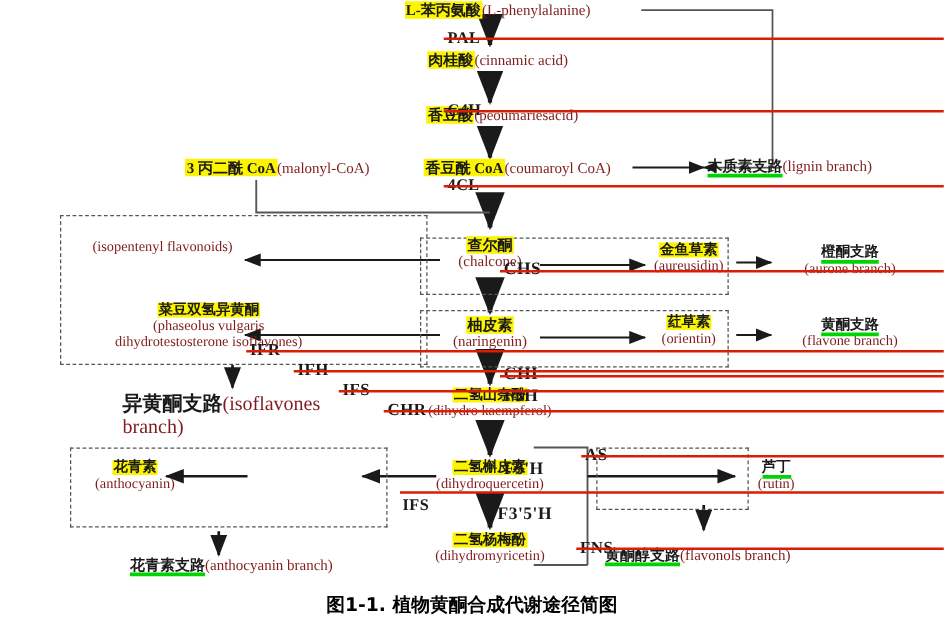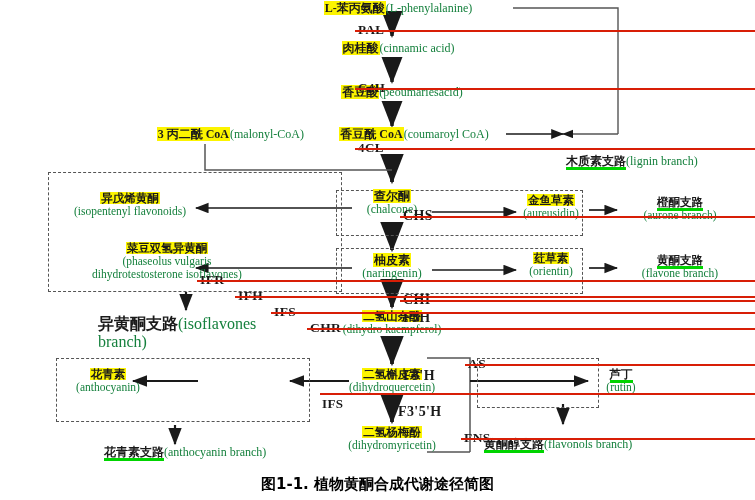--- a/index.html
+++ b/index.html
@@ -5,21 +5,21 @@
   html,body{margin:0;padding:0;}
   body{
     width:755px;height:500px;background:#ffffff;position:relative;
     font-family:"Liberation Serif", serif;
     color:#1a1a1a;overflow:hidden;
   }
   #diagram{position:absolute;left:0;top:0;width:755px;height:500px;}
   .node{position:absolute;text-align:center;line-height:1.12;}
   .cn{font-family:Liberation Serif, serif;font-weight:600;}
   .hl{background:#fcf400;padding:0 1px;}
-  .en{font-family:"Liberation Serif", serif;color:#15803d;}
+  .en{font-family:"Liberation Serif", serif;color:#7f1d1d;}
   .enz{position:absolute;font-family:"Liberation Serif", serif;font-weight:bold;
        letter-spacing:.4px;white-space:nowrap;}
   .strike{position:relative;}
   .strike:after{content:"";position:absolute;left:-3px;right:-3px;top:52%;
     height:1.6px;background:#d81e06;}
   .overline{position:relative;}
   .overline:after{content:"";position:absolute;left:-2px;right:-2px;top:-3px;
     height:1.6px;background:#d81e06;}
   .greenu{position:relative;display:inline-block;}
   .greenu:after{content:"";position:absolute;left:0;right:0;bottom:-2px;
@@ -111,40 +111,39 @@
   </div>
 
   <div class="node" style="left:322px;top:86px;width:160px;font-size:12px;">
     <span class="cn hl">香豆酸</span><span class="en">(peoumariesacid)</span>
   </div>
 
   <div class="node" style="left:322px;top:128px;width:184px;font-size:12px;">
     <span class="cn hl">香豆酰 CoA</span><span class="en">(coumaroyl CoA)</span>
   </div>
 
-  <div class="node" style="left:108px;top:128px;width:196px;font-size:12px;text-align:right;">
+  <div class="node" style="left:124px;top:128px;width:196px;font-size:12px;text-align:center;">
     <span class="cn hl">3 丙二酰 CoA</span><span class="en">(malonyl-CoA)</span>
   </div>
 
-  <div class="node" style="left:566px;top:127px;width:190px;font-size:12px;text-align:left;margin-top:28px;">
+  <div class="node" style="left:566px;top:127px;width:190px;font-size:12px;text-align:left;">
     <span class="cn greenu">木质素支路</span><span class="en">(lignin branch)</span>
   </div>
 
   <div class="node" style="left:348px;top:190px;width:88px;font-size:12px;">
     <div><span class="cn hl">查尔酮</span></div>
     <div class="en">(chalcone)</div>
   </div>
 
   <div class="node" style="left:346px;top:254px;width:92px;font-size:12px;">
     <div><span class="cn hl">柚皮素</span></div>
     <div class="en">(naringenin)</div>
   </div>
 
   <div class="node" style="left:60px;top:192px;width:140px;font-size:11.5px;">
-    <div><span class="cn hl">异戊烯黄酮</span></div>
     <div class="en">(isopentenyl flavonoids)</div>
   </div>
 
   <div class="node" style="left:92px;top:242px;width:150px;font-size:11.5px;">
     <div><span class="cn hl">菜豆双氢异黄酮</span></div>
     <div class="en">(phaseolus vulgaris dihydrotestosterone isoflavones)</div>
   </div>
 
   <div class="node" style="left:98px;top:315px;width:192px;font-size:16px;text-align:left;">
     <span class="cn">异黄酮支路</span><span class="en">(isoflavones branch)</span>

